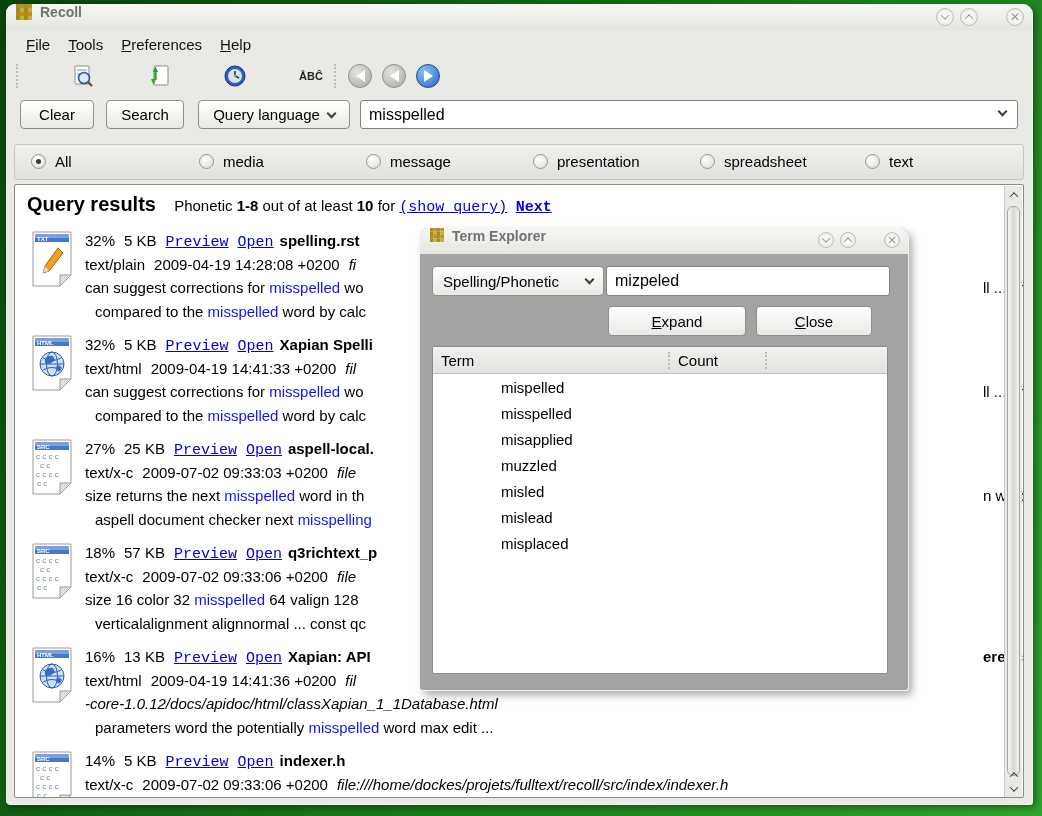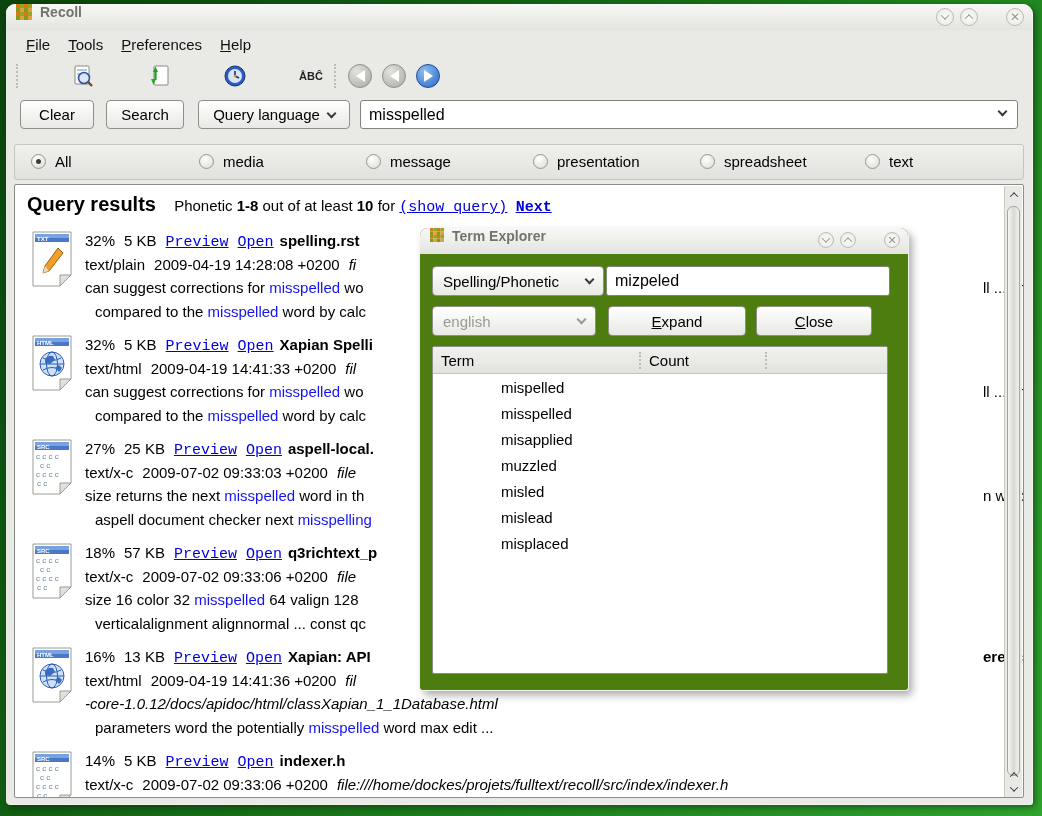--- a/index.html
+++ b/index.html
@@ -88,32 +88,32 @@
   .rfrag { position:absolute; left:898px; top:0; white-space:nowrap; }
   
   .vscroll { position:absolute; right:1px; top:1px; width:18px; height:612px; background:#e9e9e5; border-left:1px solid #c9c9c4; }
   .sarrow { position:absolute; left:0; width:18px; height:14px; display:flex; align-items:center; justify-content:center; }
   .sarrow .chev { border-color:#3a3a36; }
   .sthumb { position:absolute; left:2px; width:13px; border:1px solid #a5a5a0; border-radius:6px;
     background:linear-gradient(90deg,#f6f6f3,#d9d9d4 50%,#f0f0ec); }
   
   .dlg {
     position:absolute; left:420px; top:228px; width:488px; height:462px;
-    background:#4d7c0f; border-radius:8px 8px 3px 3px;
+    background:#a3a3a3; border-radius:8px 8px 3px 3px;
     box-shadow:1px 1px 0 #f2f2ef, 4px 5px 9px rgba(0,0,0,.35);
   }
   .dlg .titlebar { height:26px; border-radius:8px 8px 0 0; }
   .dinput { position:absolute; left:186px; top:38px; width:284px; height:30px; }
   .dcombo1 { position:absolute; left:12px; top:38px; width:172px; height:30px; justify-content:space-between; }
   .dcombo2 { position:absolute; left:12px; top:78px; width:164px; height:30px; justify-content:space-between; color:#9a9a95; }
   .dcombo2 .cchev { border-color:#9a9a95; }
   .dbtn-expand { position:absolute; left:188px; top:78px; width:138px; height:30px; }
   .dbtn-close  { position:absolute; left:336px; top:78px; width:116px; height:30px;align-items:center; }
   .dtable { position:absolute; left:12px; top:118px; width:456px; height:328px; border:1px solid #8d8d87; border-radius:2px; background:#fff; overflow:hidden; }
-  .dthead { height:27px; background:linear-gradient(#f1f1ee,#e2e2de); border-bottom:1px solid #c2c2bd; display:flex; align-items:center; font-size:15px; color:#000; }
+  .dthead { height:27px; background:linear-gradient(#f1f1ee,#e2e2de); border-bottom:1px solid #c2c2bd; display:flex; align-items:center; font-size:15px; color:#000;gap:29px; }
   .dthead .c1 { padding-left:8px; width:206px; }
   .dthead .c2 { border-left:2px dotted #bdbdb7; padding-left:8px; flex:1; border-right:2px dotted #bdbdb7; margin-right:120px; }
   .trow { display:flex; height:26px; align-items:center; font-size:15px; color:#000; }
   .trow .c1 { padding-left:24px; width:206px;margin-left:44px; }
   
   .ficon text { font-family:"Liberation Sans",sans-serif; }
 </style>
 </head>
 <body>
 
@@ -463,24 +463,20 @@
         </span>
     </span>
   </div>
 
   <div class="btn combo dcombo1">
     <span>Spelling/Phonetic</span>
     <span class="cchev"></span>
   </div>
   <input class="tinput dinput" value="mizpeled" style="">
 
-  <div class="btn combo dcombo2">
-    <span>english</span>
-    <span class="cchev"></span>
-  </div>
   <button class="btn dbtn-expand">
       <span><u>E</u><span>xpand</span></span>
     </button>
   <button class="btn dbtn-close">
       <span><u>C</u><span>lose</span></span>
     </button>
 
   <div class="dtable">
     <div class="dthead">
       <span class="c1">Term</span>

